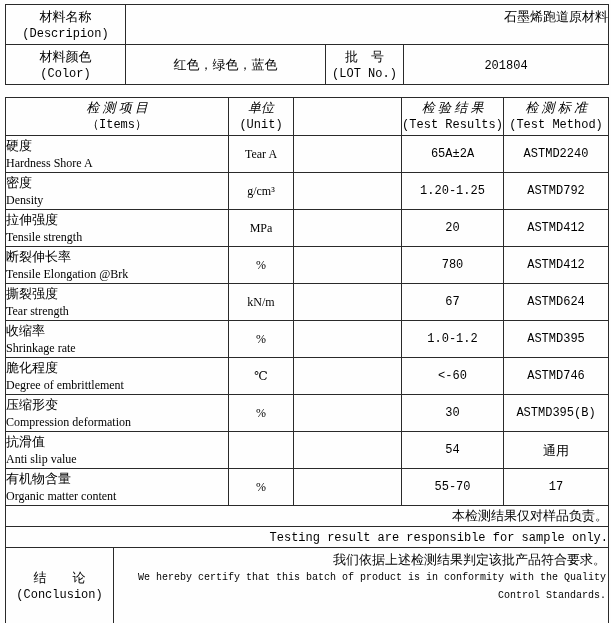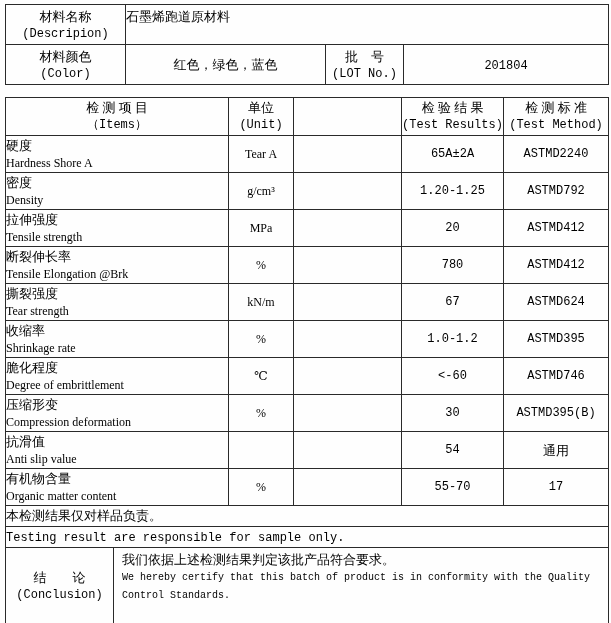--- a/index.html
+++ b/index.html
@@ -20,23 +20,23 @@
   table.t td{
     border:1px solid #2a2a2a;
     padding:0;
     overflow:hidden;
   }
   .info{margin-top:4px;}
   .main{margin-top:12px;}
   .concl{margin-top:-1px;}
   .center{text-align:center;vertical-align:middle;}
   .vtop{vertical-align:top;}
-  .left{text-align:left;}
+  .left{text-align:right;}
   .cn{font-size:13px;line-height:19px;}
-  .cn-head{font-size:13px;line-height:18px;}
+  .cn-head{font-size:13px;line-height:18px;font-style:italic;}
   .en-serif{font-family:"Liberation Serif","DejaVu Serif",serif;font-size:12px;line-height:17px;}
   .mono{font-family:"Liberation Mono","DejaVu Sans Mono",monospace;font-size:12px;line-height:17px;}
   .mono-sm{font-family:"Liberation Mono","DejaVu Sans Mono",monospace;font-size:10px;line-height:18px;white-space:nowrap;}
   .unit{font-size:12px;}
   .item-cell{padding-left:5px;}
   .h40{height:40px;}
   .h38{height:38px;}
   .h37{height:37px;}
   .h21{height:21px;}
   .h17{height:17px;}

